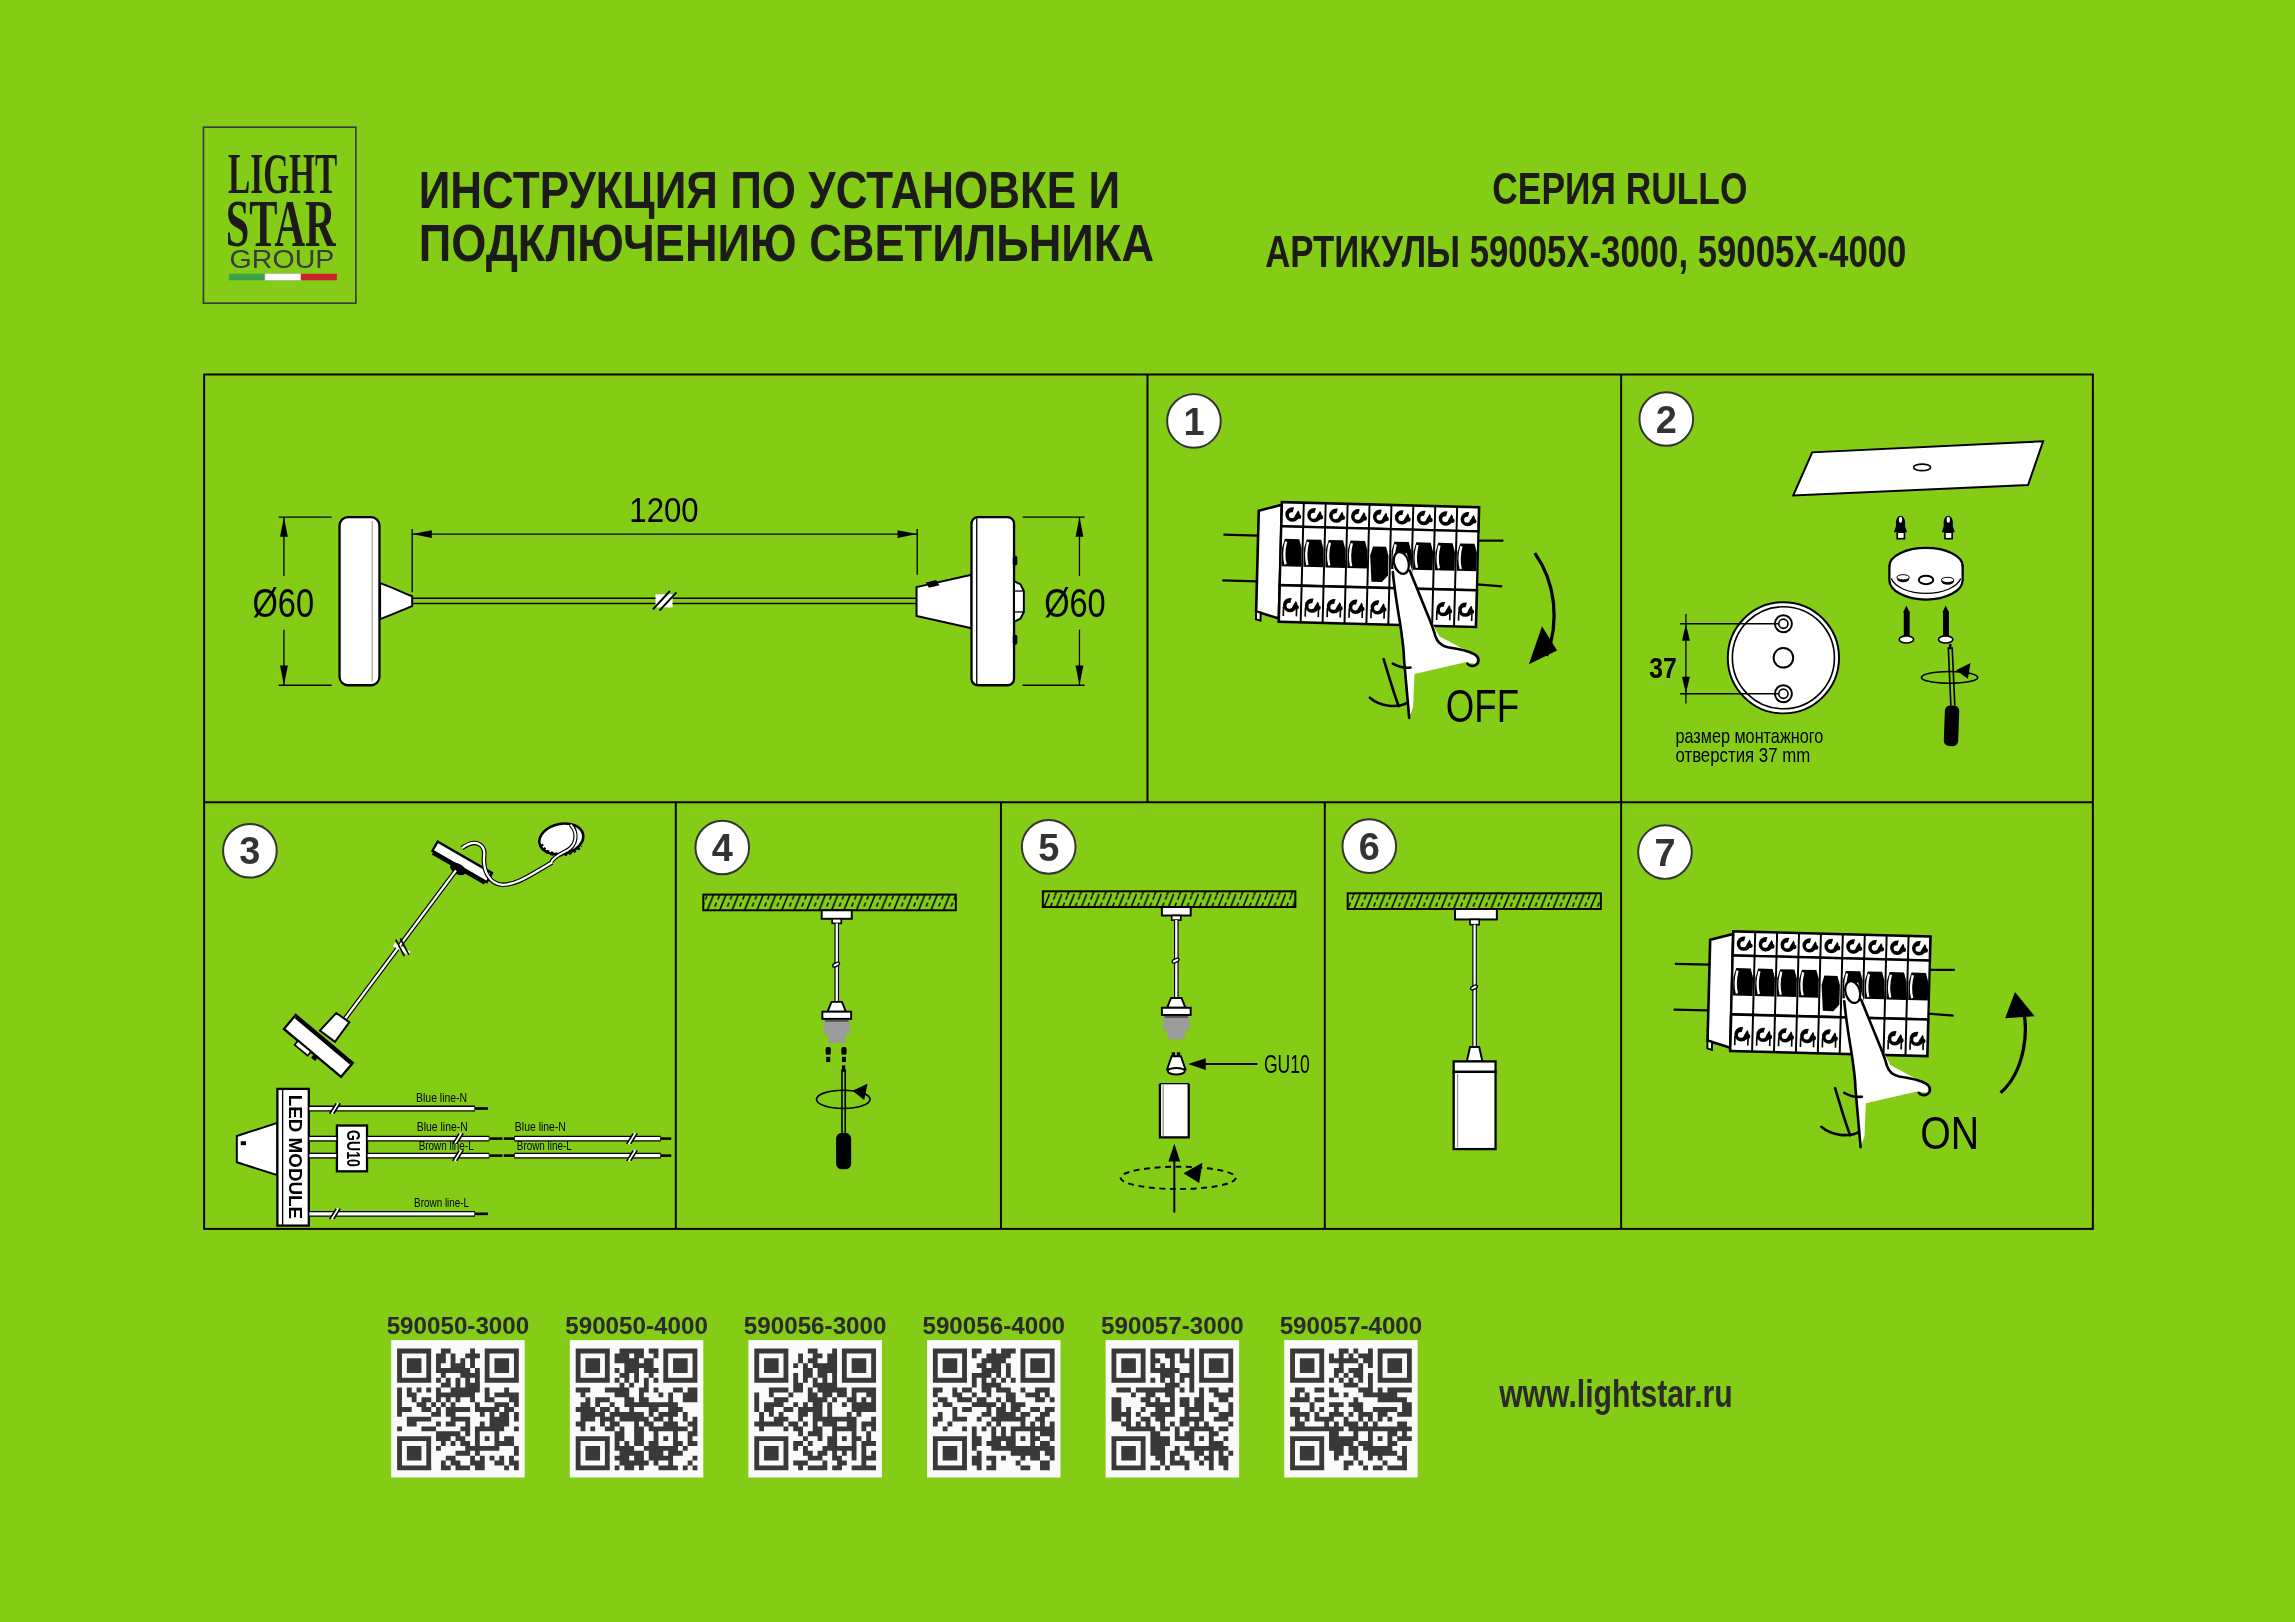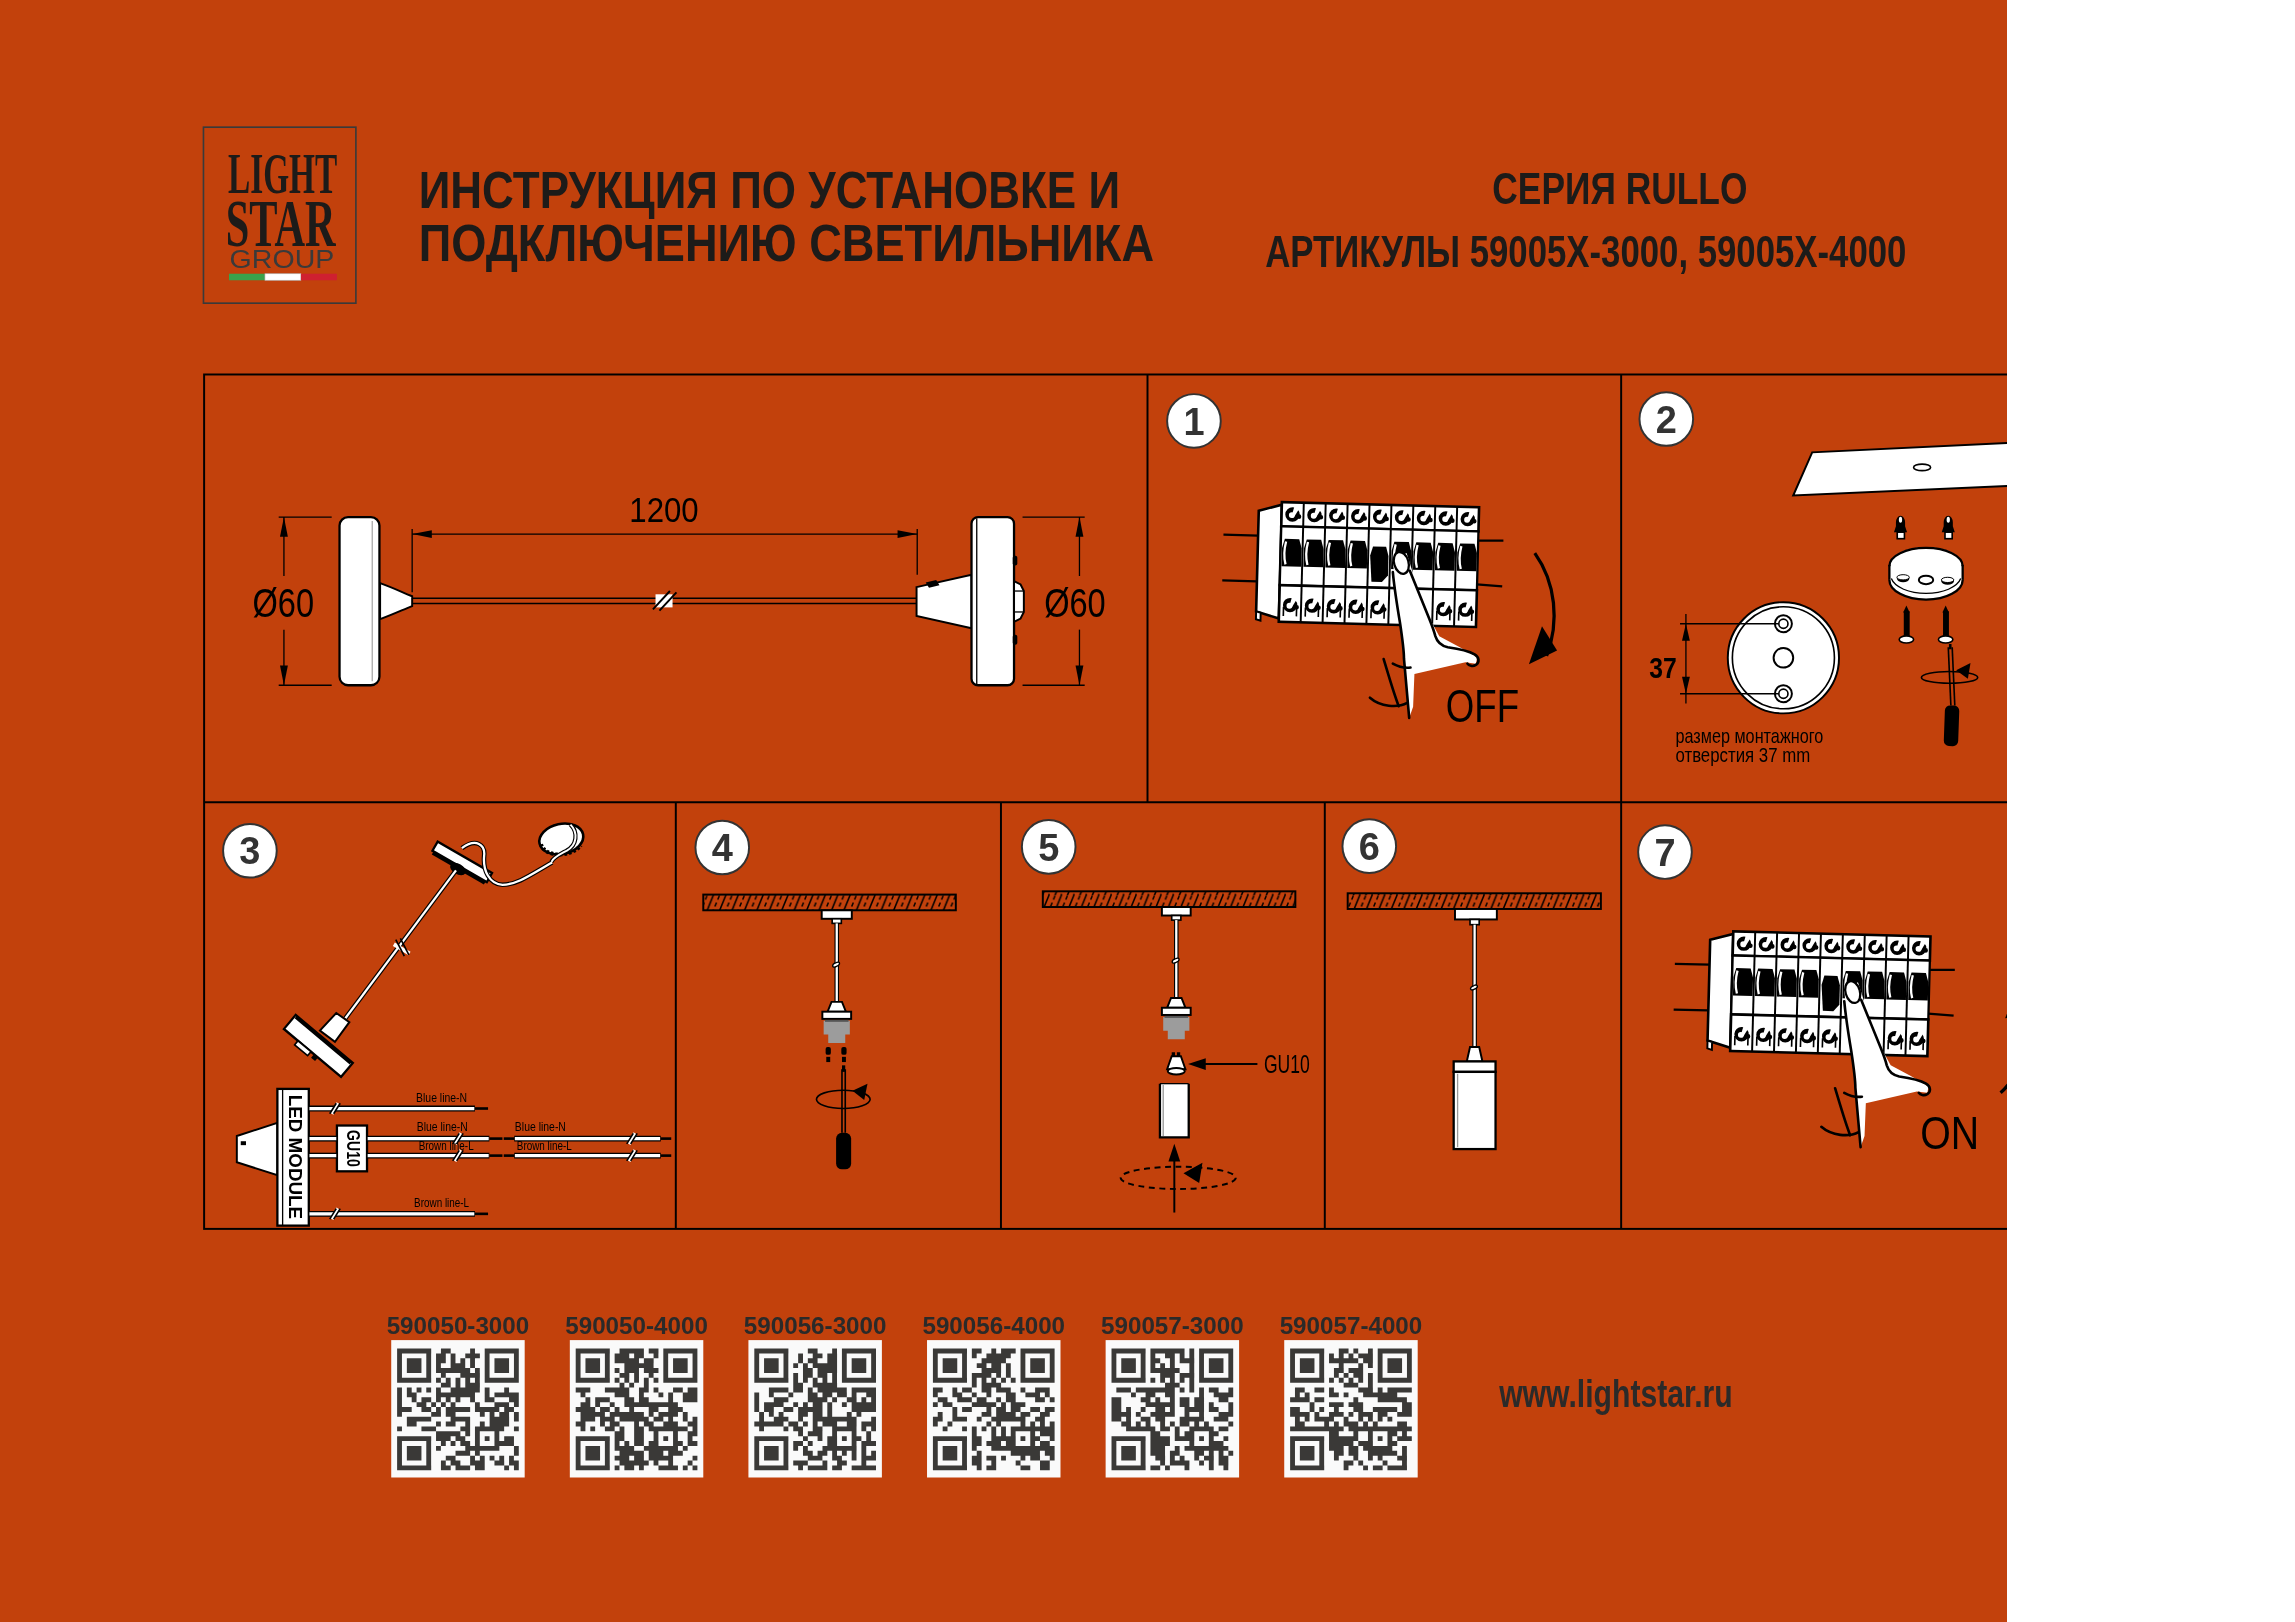--- a/index.html
+++ b/index.html
@@ -1,15 +1,15 @@
 <!DOCTYPE html>
 <html style="font-size:10.5px"><head><meta charset="utf-8">
 <style>
 html,body{margin:0;padding:0;background:#fff;}
-#page{position:relative;width:2007px;height:1623px;background:#c2410c;overflow:hidden;}
+#page{position:relative;width:2295px;height:1623px;background:#84cc16;overflow:hidden;}
 svg{display:block;}
 </style></head>
 <body>
 <div id="page">
     <svg xmlns="http://www.w3.org/2000/svg" width="2295" height="1623" viewBox="0 0 3508 2480">
       <defs>
 <pattern id="hatch" width="19" height="24" patternUnits="userSpaceOnUse">
   <path d="M-4,28 L9,-4 M15,28 L28,-4" stroke="#000" stroke-width="2.3" fill="none"></path>
   <path d="M5.5,28 L18.5,-4" stroke="#000" stroke-width="2.3" fill="none" stroke-dasharray="6.5 5"></path>
 </pattern>

